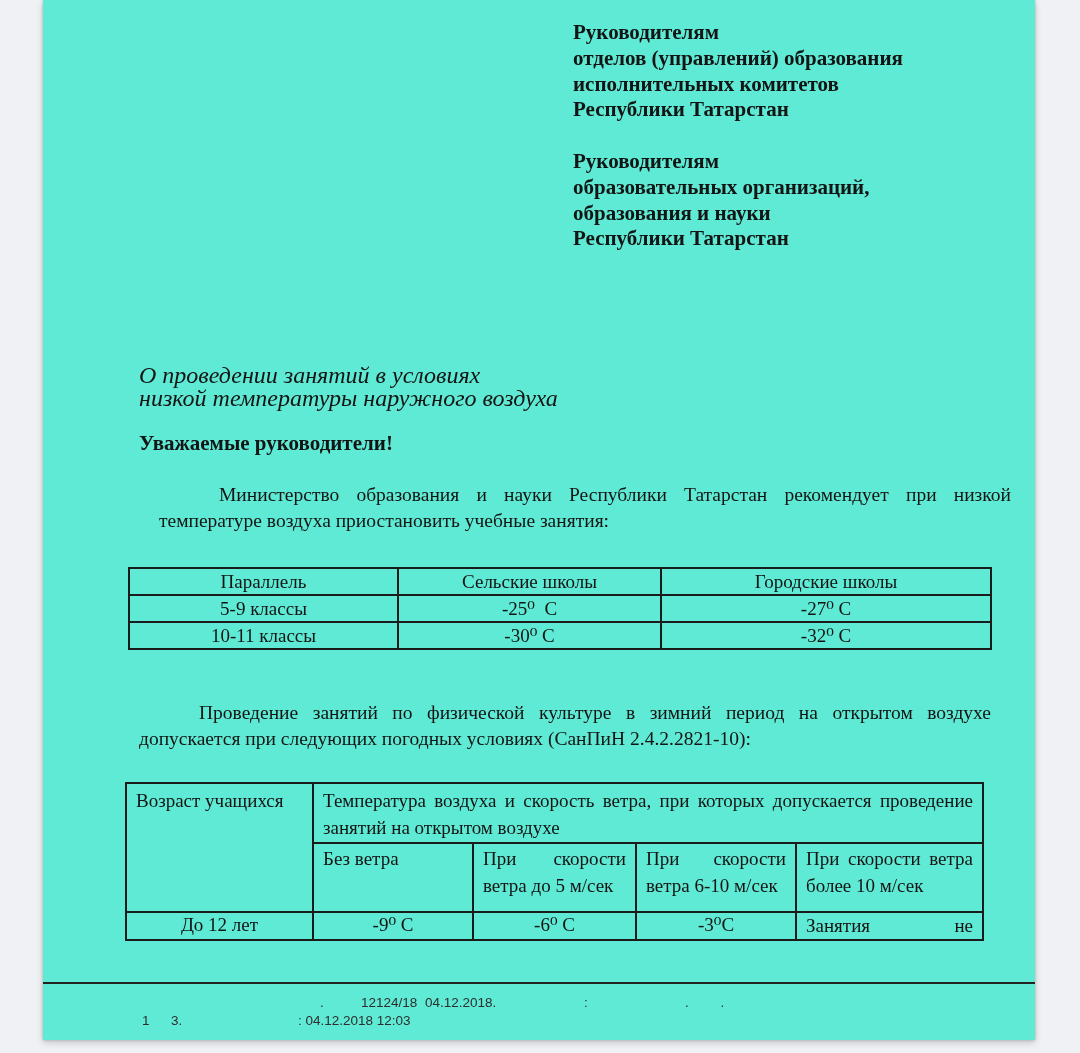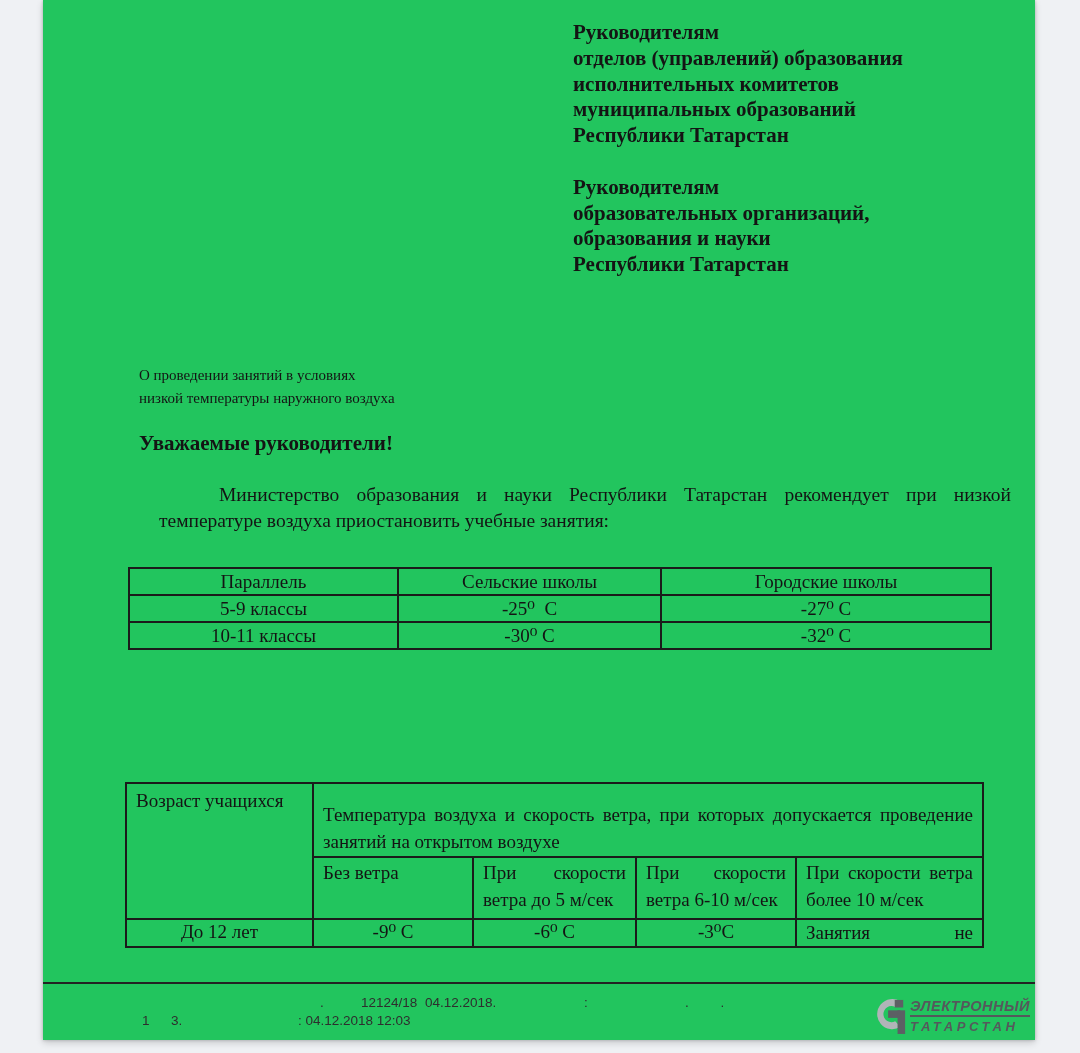--- a/index.html
+++ b/index.html
@@ -6,33 +6,33 @@
   html,body { width:1080px; height:1053px; overflow:hidden; }
   body {
     background:#eff1f4;
     font-family:"Liberation Serif","DejaVu Serif",serif;
     color:#141414;
     position:relative;
   }
   .page {
     position:absolute; left:43px; top:0;
     width:992px; height:1040px;
-    background:#22c55e;
+    background:#5eead4;
     box-shadow:0 0 3px rgba(0,0,0,.22), 0 3px 7px rgba(0,0,0,.16);
   }
   
   .address-block {
     position:absolute; left:530px; top:20px; width:430px;
     font-weight:bold; font-size:21px; line-height:25.8px;
   }
   .address-spacer { height:25.8px; }
   
   .subject {
     position:absolute; left:96px; top:364px;
-    font-size:15px; line-height:22.5px;
+    font-size:24px; line-height:22.5px;font-style:italic;
   }
   
   .greeting {
     position:absolute; left:96px; top:431px; width:860px;
     text-align:left; font-weight:bold; font-size:21px;
   }
   
   .para {
     position:absolute; left:96px; width:852px;
     font-size:19.5px; line-height:26.2px;
@@ -41,22 +41,22 @@
   .para-1 { top:482px;margin-left:20px; }
   .para-2 { top:700px; }
   
   table { border-collapse:collapse; table-layout:fixed; position:absolute; }
   td { border:2px solid #1b1b1b; font-size:19px; overflow:hidden; }
   .t1 { left:85px; top:567px; width:862px; }
   .t1 td { height:27px; text-align:center; white-space:pre; line-height:22px; padding:0 4px; }
   .t2 { left:82px; top:782px; width:857px; }
   .t2 td { line-height:27px; vertical-align:top; padding:1px 9px; }
   .t2 .age-head { vertical-align:top; text-align:left; padding-top:3px; }
-  .t2 .cond-head { text-align:justify; padding-top:17px; }
-  .t2 .sub-head { text-align:justify; height:62px; }
+  .t2 .cond-head { text-align:justify; padding-top:3px; }
+  .t2 .sub-head { text-align:justify; height:69px; }
   .t2 .cell-center { text-align:center; white-space:pre; height:26px; padding:0 4px; line-height:24px; }
   .t2 .cell-justify { text-align:justify; text-align-last:justify; height:26px; line-height:24px;margin-top:14px; }
   
   .footer-rule {
     position:absolute; left:0; top:982px; width:992px;
     border-top:2px solid #232323;
   }
   .footer-text {
     position:absolute; left:0; top:0; width:100%; height:100%;
     font-family:"Liberation Sans","DejaVu Sans",sans-serif;
@@ -90,21 +90,20 @@
 </style>
 </head>
 <body>
 
 <div class="page">
 
   <div class="address-block">
     <div>Руководителям</div>
     <div>отделов (управлений) образования</div>
     <div>исполнительных комитетов</div>
-    <div>муниципальных образований</div>
     <div>Республики Татарстан</div>
     <div class="address-spacer"></div>
     <div>Руководителям</div>
     <div>образовательных организаций,</div>
     <div>образования и науки</div>
     <div>Республики Татарстан</div>
   </div>
 
   <div class="subject">
     <div>О проведении занятий в условиях</div>
@@ -133,20 +132,21 @@
         <td>-27⁰ С</td>
       </tr>
       <tr>
         <td>10-11 классы</td>
         <td>-30⁰ С</td>
         <td>-32⁰ С</td>
       </tr>
     </tbody>
   </table>
 
+  <div class="para para-2">Проведение занятий по физической культуре в зимний период на открытом воздухе допускается при следующих погодных условиях (СанПиН 2.4.2.2821-10):</div>
 
   <table class="t2">
     <colgroup>
         <col style="width:187px">
         <col style="width:160px">
         <col style="width:163px">
         <col style="width:160px">
         <col style="width:187px">
       </colgroup>
     <tbody>
@@ -175,26 +175,14 @@
     <span class="f-dot1">.</span>
     <span class="f-number">12124/18</span>
     <span class="f-date">04.12.2018.</span>
     <span class="f-colon">:</span>
     <span class="f-dots">. .</span>
     <span class="f-num1">1</span>
     <span class="f-num2">3.</span>
     <span class="f-timestamp">: 04.12.2018 12:03</span>
   </div>
 
-  <div class="logo">
-    <svg class="logo-icon" viewBox="0 0 36 40">
-      <path fill="#b1b4b8" d="M29 4.5 A16 16 0 1 0 29 31.5 L23.5 25.5 A8.5 8.5 0 1 1 23.5 10.5 Z"></path>
-      <rect fill="#5c6064" x="23" y="3" width="9" height="8"></rect>
-      <rect fill="#5c6064" x="16" y="14" width="13" height="8"></rect>
-      <rect fill="#5c6064" x="26" y="14" width="8" height="25"></rect>
-    </svg>
-    <div class="logo-text">
-      <div class="logo-line1">ЭЛЕКТРОННЫЙ</div>
-      <div class="logo-line2">ТАТАРСТАН</div>
-    </div>
-  </div>
 
 </div>
 
 </body></html>

